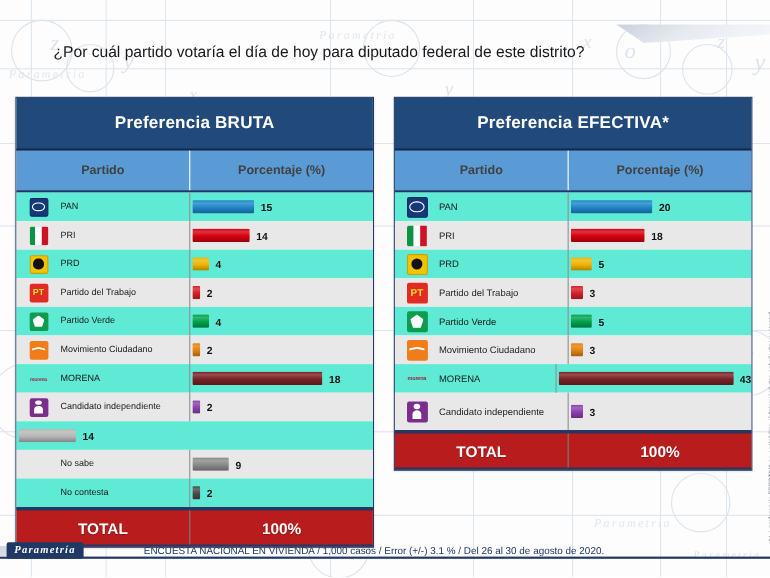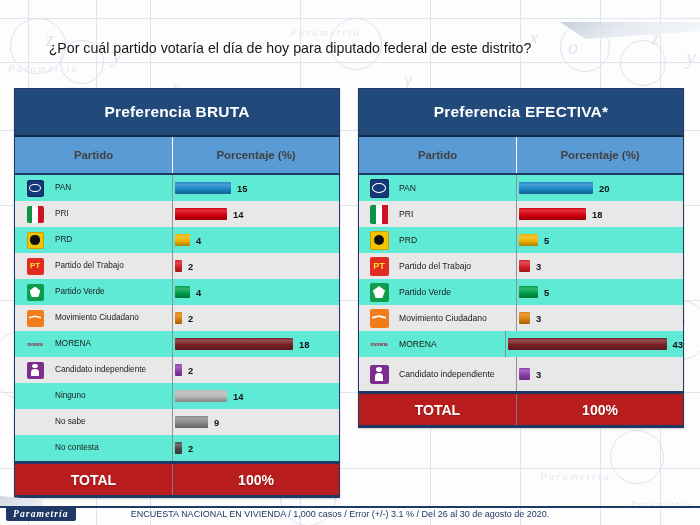--- a/index.html
+++ b/index.html
@@ -250,21 +250,21 @@
     position: absolute; left: 0; bottom: 17px; width: 700px; height: 2px;
     background: #1f3864; z-index: 4;
   }
   .footer-fold {
     position: absolute; left: 0; bottom: 19px; width: 42px; height: 10px;
     background: linear-gradient(150deg,#cfd6e0 0%,#eef1f5 100%);
     clip-path: polygon(0 0, 100% 40%, 100% 100%, 0 100%);
     z-index: 4;
   }
   .footer {
-    position: absolute; left: 0; bottom: 3px; width: 700px; height: 17px;
+    position: absolute; left: 0; bottom: 16px; width: 700px; height: 17px;
     display: flex; align-items: center; z-index: 5;
   }
   .brand {
     margin-left: 6px;
     background: #1f3864;
     color: #ffffff;
     font-family: "Liberation Serif", serif;
     font-style: italic; font-weight: bold;
     font-size: 9.6px;
     letter-spacing: 1.1px;
@@ -450,26 +450,20 @@
               </span>
             </span>
             <span class="party-name">Candidato independiente</span>
           </div>
           <div class="cell-pct">
             <span class="bar" style="width:7px;background:#8c3fae;background-image:linear-gradient(180deg,#8c3fae 0%, #ffffff33 22%, #8c3fae 55%, rgba(0,0,0,0.28) 100%);"></span>
             <span class="bar-val">2</span>
           </div>
         </div>
         <div class="row">
-          <div class="cell-party">
-            <span class="logo-box">
-              <span class="lg"></span>
-            </span>
-            <span class="party-name">Ninguno</span>
-          </div>
           <div class="cell-pct">
             <span class="bar" style="width:52px;background:#b7b7b7;background-image:linear-gradient(180deg,#b7b7b7 0%, #ffffff33 22%, #b7b7b7 55%, rgba(0,0,0,0.28) 100%);"></span>
             <span class="bar-val">14</span>
           </div>
         </div>
         <div class="row alt">
           <div class="cell-party">
             <span class="logo-box">
               <span class="lg"></span>
             </span>

